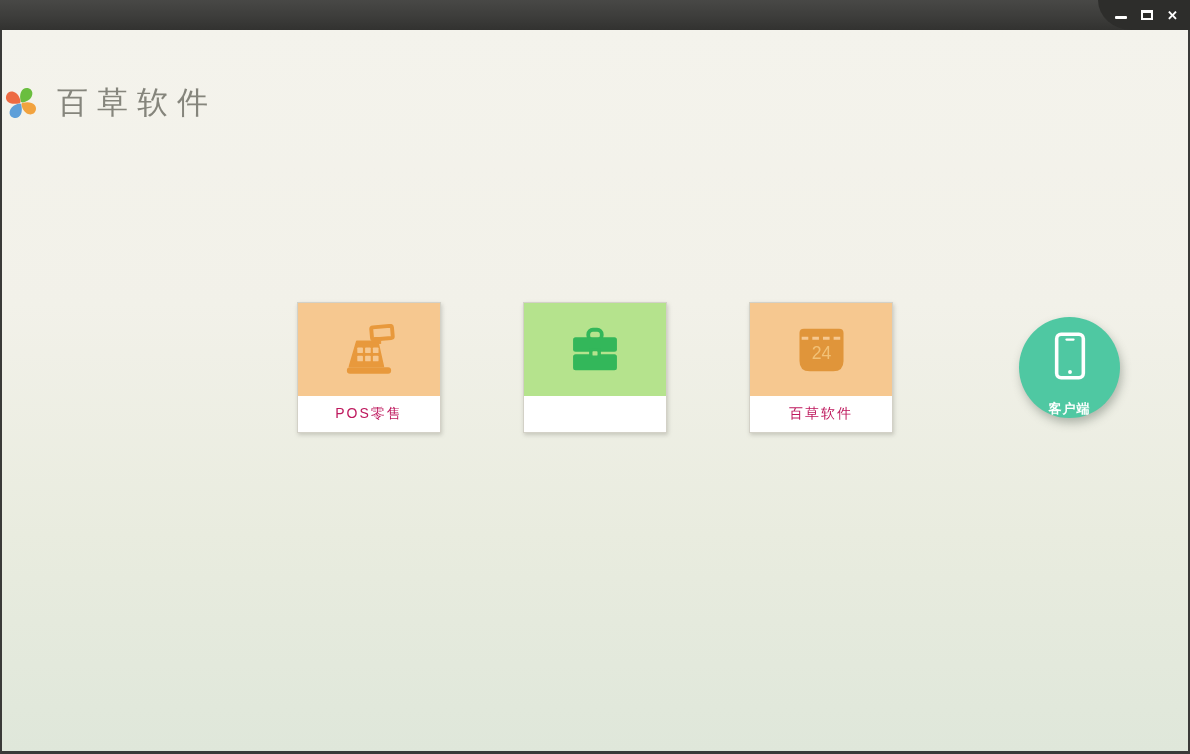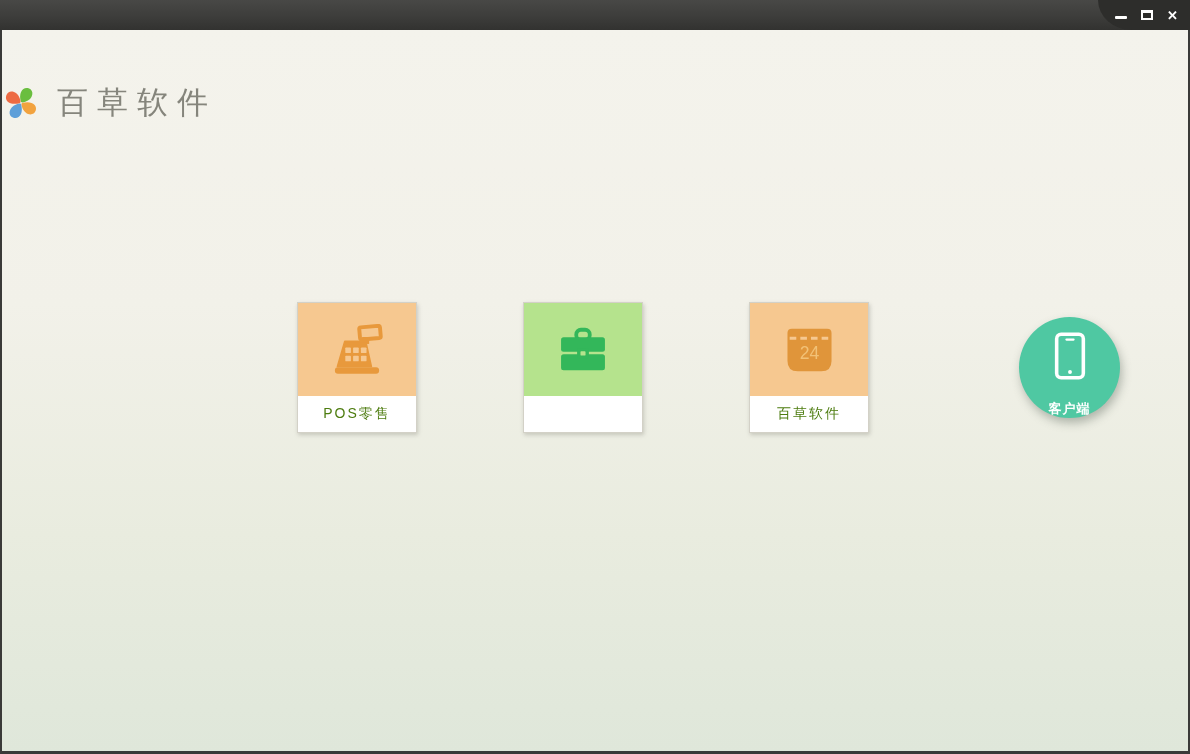--- a/index.html
+++ b/index.html
@@ -23,28 +23,28 @@
     border-left:2px solid #3a3a38; border-right:2px solid #3a3a38; border-bottom:3px solid #3a3a38;
     background:linear-gradient(180deg,#f4f3ec 0%,#f2f1e9 38%,#e9ecdf 70%,#dfe7da 100%); }
 
   
   .logo-row { position:absolute; top:52px; left:0; right:0;
     display:flex; align-items:center; gap:17px; }
   .pinwheel { width:38px; height:38px; }
   .app-name { font-family:"DejaVu Serif", serif; font-size:31px; color:#85857c; letter-spacing:9px; }
 
   
-  .card { position:absolute; top:272px; width:120px; height:131px;
+  .card { position:absolute; top:272px; width:144px; height:131px;
     background:#fff; border:1px solid #d3d1c7; box-shadow:1px 2px 4px rgba(110,110,100,0.30);
     cursor:pointer; display:flex; flex-direction:column; }
   .card-1 { left:295px; } .card-2 { left:521px; } .card-3 { left:747px; }
   .tile { height:93px; display:flex; align-items:center; justify-content:center; }
   .tile svg { display:block; }
   .card-label { flex:1; background:#fff; display:flex; align-items:center; justify-content:center;
-    font-size:14px; color:#4d7c0f; letter-spacing:2px; }
+    font-size:14px; color:#be185d; letter-spacing:2px; }
 
   
   .client-btn { position:absolute; left:1017px; top:287px; width:101px; height:101px;
     border-radius:50%; box-shadow:2px 5px 10px rgba(100,110,100,0.45);
     display:flex; flex-direction:column; align-items:center; cursor:pointer; }
   .client-btn svg { margin-top:15px; }
   .client-label { margin-top:20px; color:#fff; font-size:13px; font-weight:bold; letter-spacing:1px; }
 </style>
 </head>
 <body>

